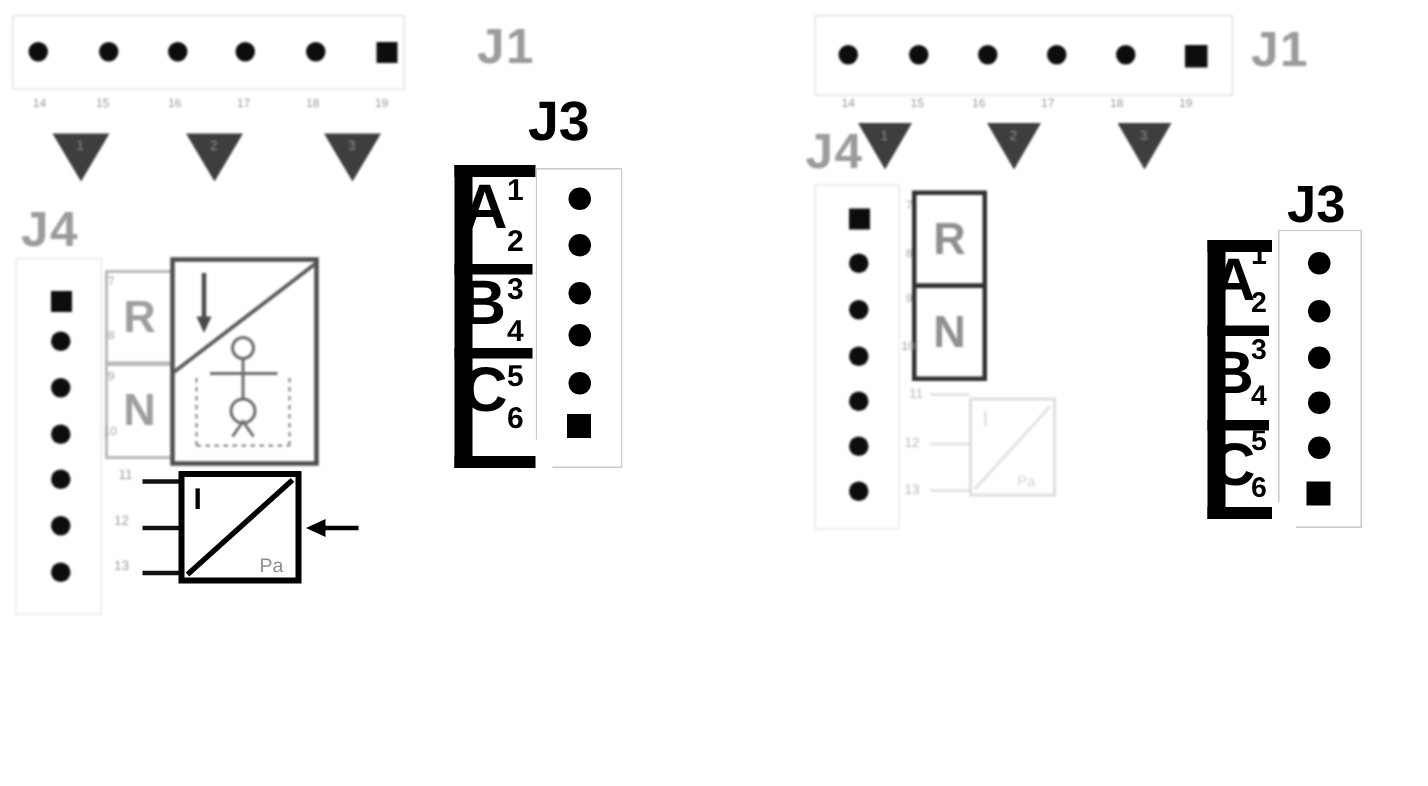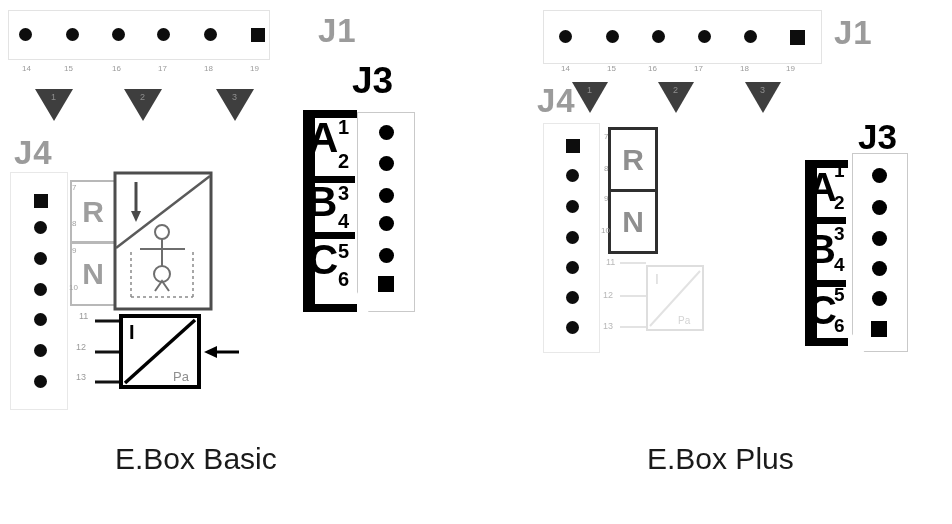--- a/index.html
+++ b/index.html
@@ -220,17 +220,15 @@
     <div class="j3num" style="left:834px;top:316px;font-size:19px;">6</div>
     <div class="j3strip" style="left:852px;top:153px;width:54px;height:197px;clip-path:polygon(0 0,100% 0,100% 100%,22% 100%,0 91%);">
       <div class="j3dot" style="left:19px;top:14px;"></div>
       <div class="j3dot" style="left:19px;top:46px;"></div>
       <div class="j3dot" style="left:19px;top:77px;"></div>
       <div class="j3dot" style="left:19px;top:107px;"></div>
       <div class="j3dot" style="left:19px;top:137px;"></div>
       <div class="sqpin" style="left:18px;top:167px;width:16px;height:16px;background:#000;"></div>
     </div>
 
-    <div class="caption" style="left:115px;top:442px;">E.Box Basic</div>
-    <div class="caption" style="left:647px;top:442px;">E.Box Plus</div>
   </div>
 
 </div>
 
 </body></html>

